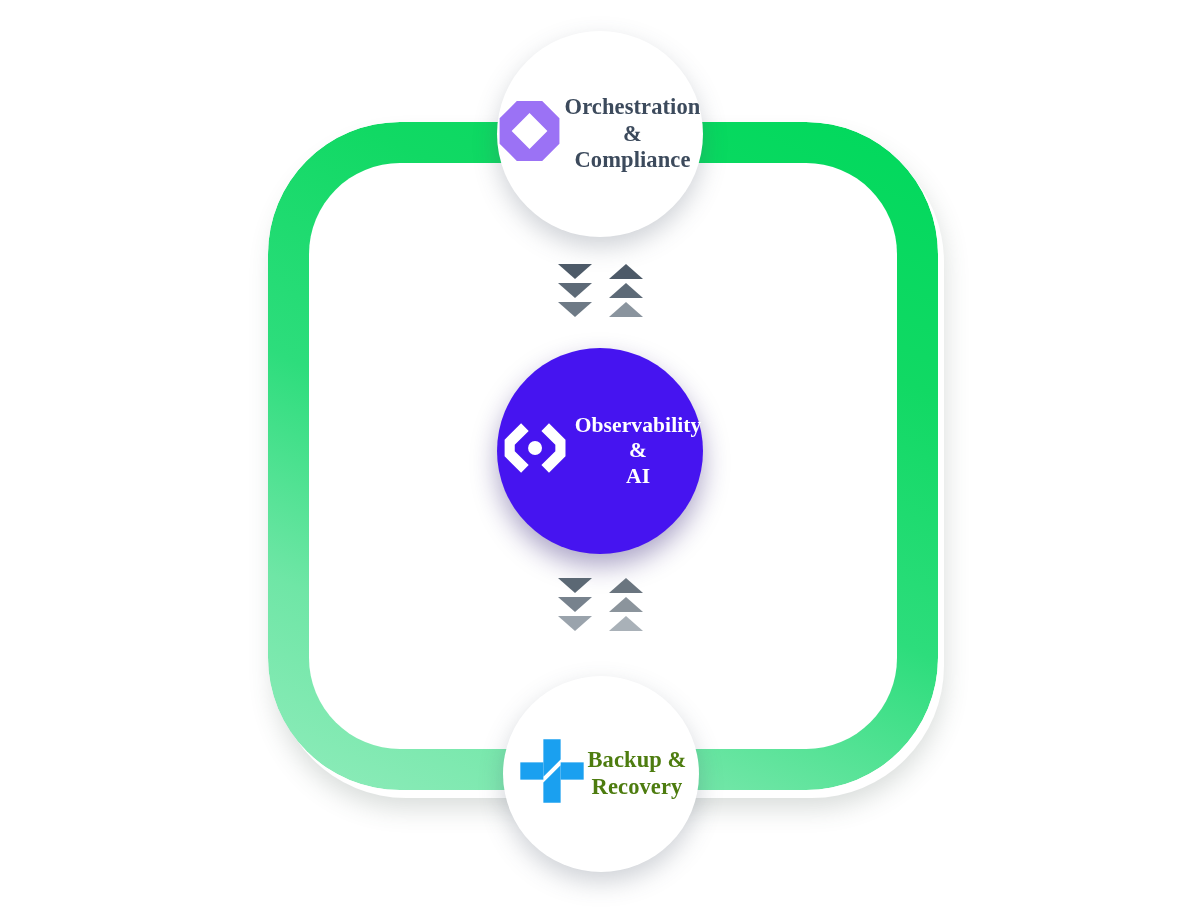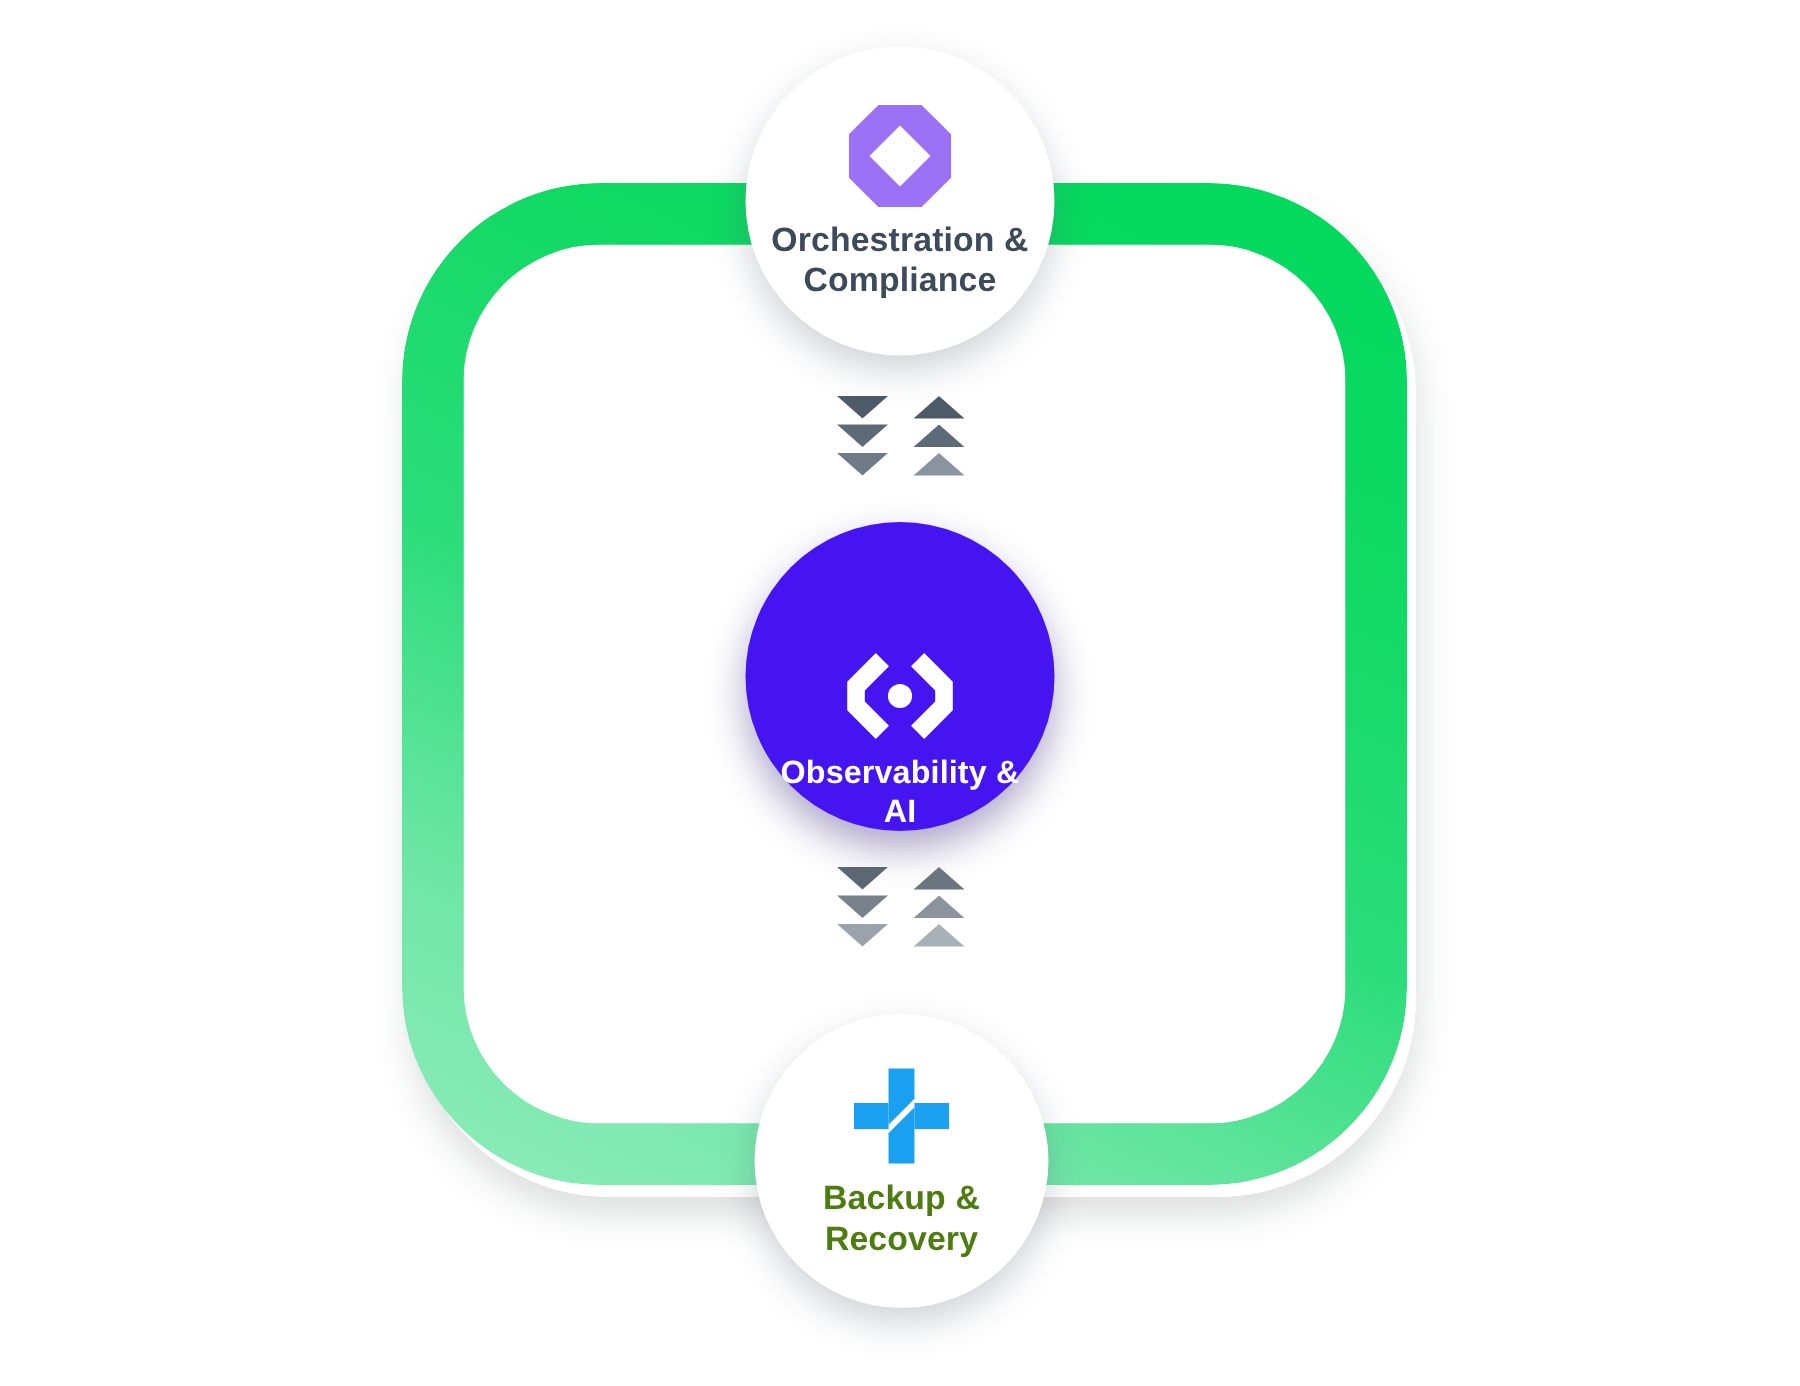--- a/index.html
+++ b/index.html
@@ -53,25 +53,25 @@
             mask-composite: exclude;
     padding: 41px;
     box-sizing: border-box;
   }
 
   
   .node {
     position: absolute;
     border-radius: 50%;
     display: flex;
-    flex-direction: column;
     align-items: center;
     justify-content: center;
     box-sizing: border-box;
     text-align: center;
+    font-family: Liberation Serif, serif;
   }
   .node-white {
     background: #ffffff;
     box-shadow: 0 10px 24px rgba(70, 80, 100, 0.26);
   }
 
   #node-orchestration {
     left: 497px;
     top: 31px;
     width: 206px;

